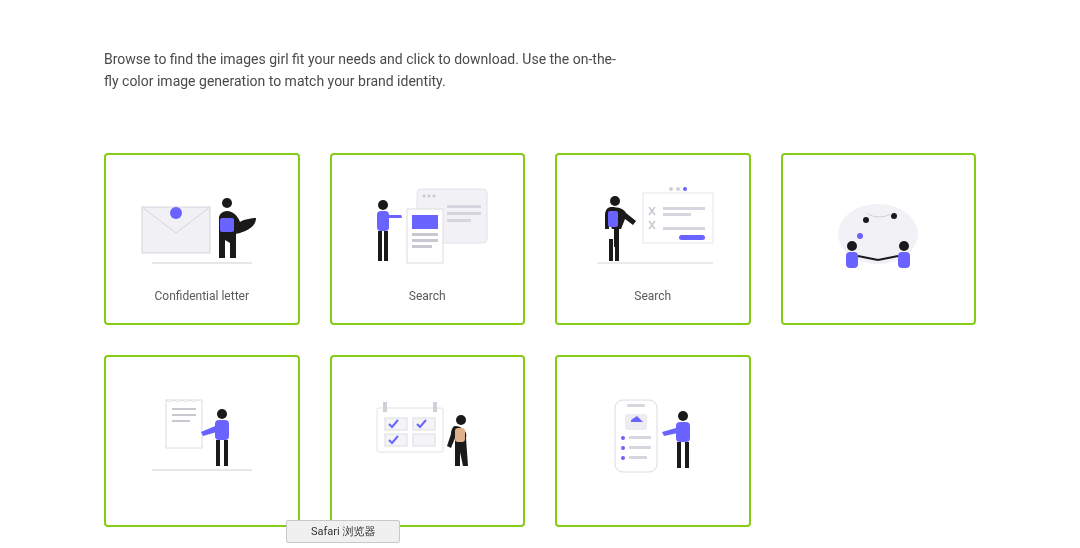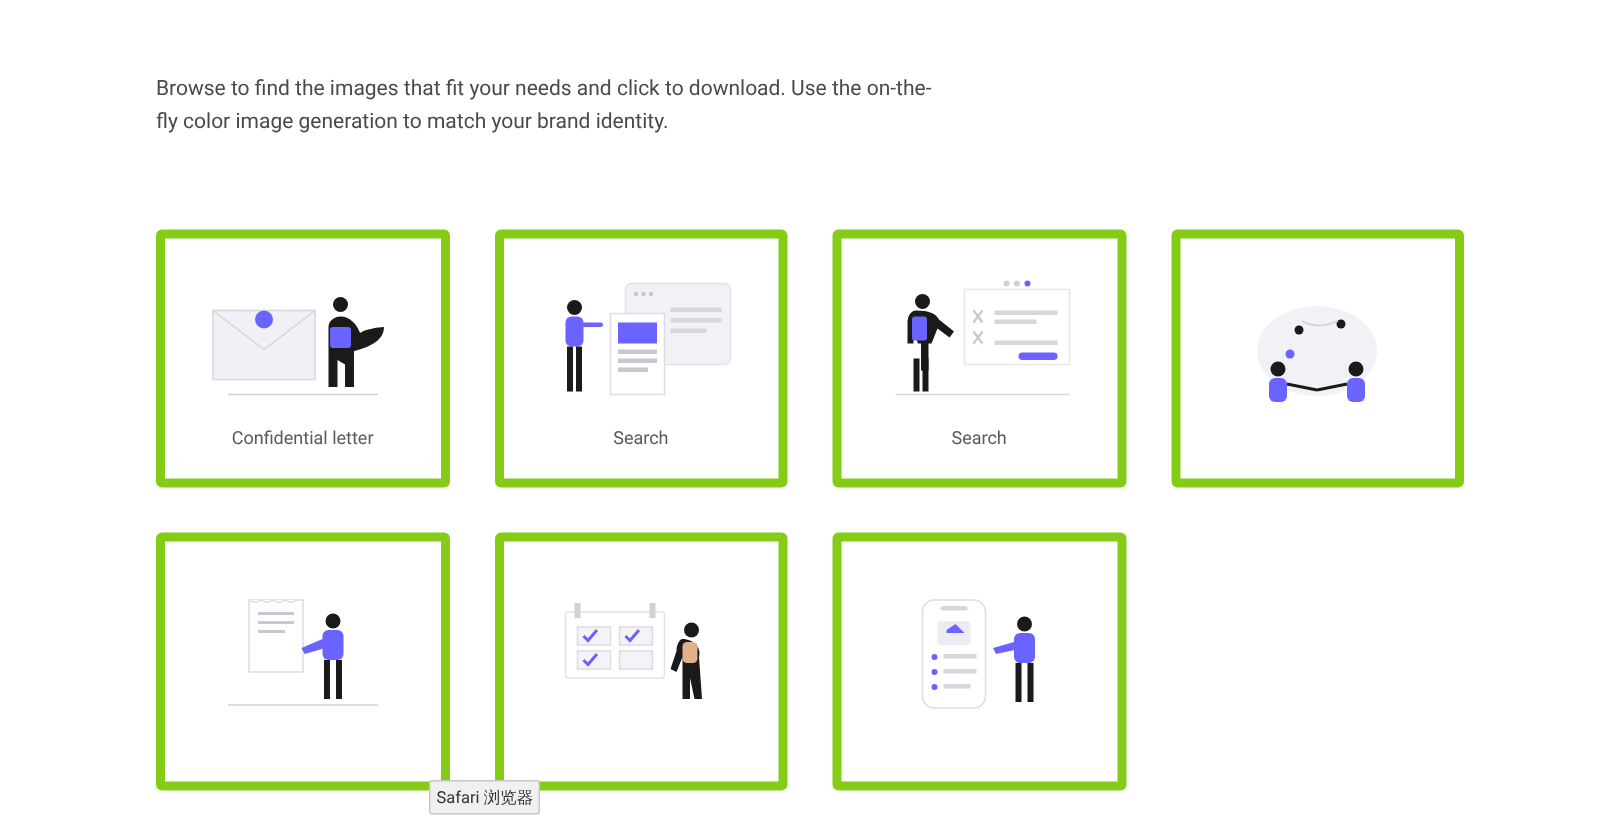--- a/index.html
+++ b/index.html
@@ -79,21 +79,21 @@
       line-height: 1.6;
       max-width: 520px;
       margin-bottom: 60px;
     }
     .grid {
       display: grid;
       grid-template-columns: repeat(4, 1fr);
       gap: 30px;
     }
     .card {
-      border: 6px solid #84cc16;
+      border: 2px solid #84cc16;
       border-radius: 4px;
       padding: 20px 16px 20px 16px;
       display: flex;
       flex-direction: column;
       align-items: center;
       cursor: pointer;
       background: #fff;
       height: 172px;
     }
     .illo {
@@ -109,32 +109,32 @@
       text-align: center;
       margin-top: 8px;
     }
     .tooltip {
       position: absolute;
       left: 286px;
       top: 520px;
       background: #f0f0f0;
       border: 1px solid #c8c8c8;
       font-size: 11px;
-      padding: 3px 4px;
+      padding: 3px 24px;
       color: #333;
       border-radius: 2px;
     }
     svg { display: block; }
   </style>
 </head>
 <body>
 
 <div class="container">
 
-  <div class="description">Browse to find the images that fit your needs and click to download. Use the on-the-fly color image generation to match your brand identity.</div>
+  <div class="description">Browse to find the images girl fit your needs and click to download. Use the on-the-fly color image generation to match your brand identity.</div>
 
   <div class="grid">
 
     <div class="card">
       <div class="illo">
         <svg width="140" height="90" viewBox="0 0 140 90">
           <rect x="10" y="24" width="68" height="46" fill="#f0f0f5" stroke="#d5d5dd"></rect>
           <path d="M10 24 L44 50 L78 24" fill="none" stroke="#d5d5dd"></path>
           <circle cx="44" cy="30" r="6" fill="#6b63ff"></circle>
           <path d="M95 28 c-4 0 -8 3 -8 7 v40 h6 v-18 l5 3 v15 h6 v-24 c8 -2 20 -6 20 -16 c-4 0 -14 2 -16 4 c-2 -6 -7 -11 -13 -11 z" fill="#1a1a1a"></path>

